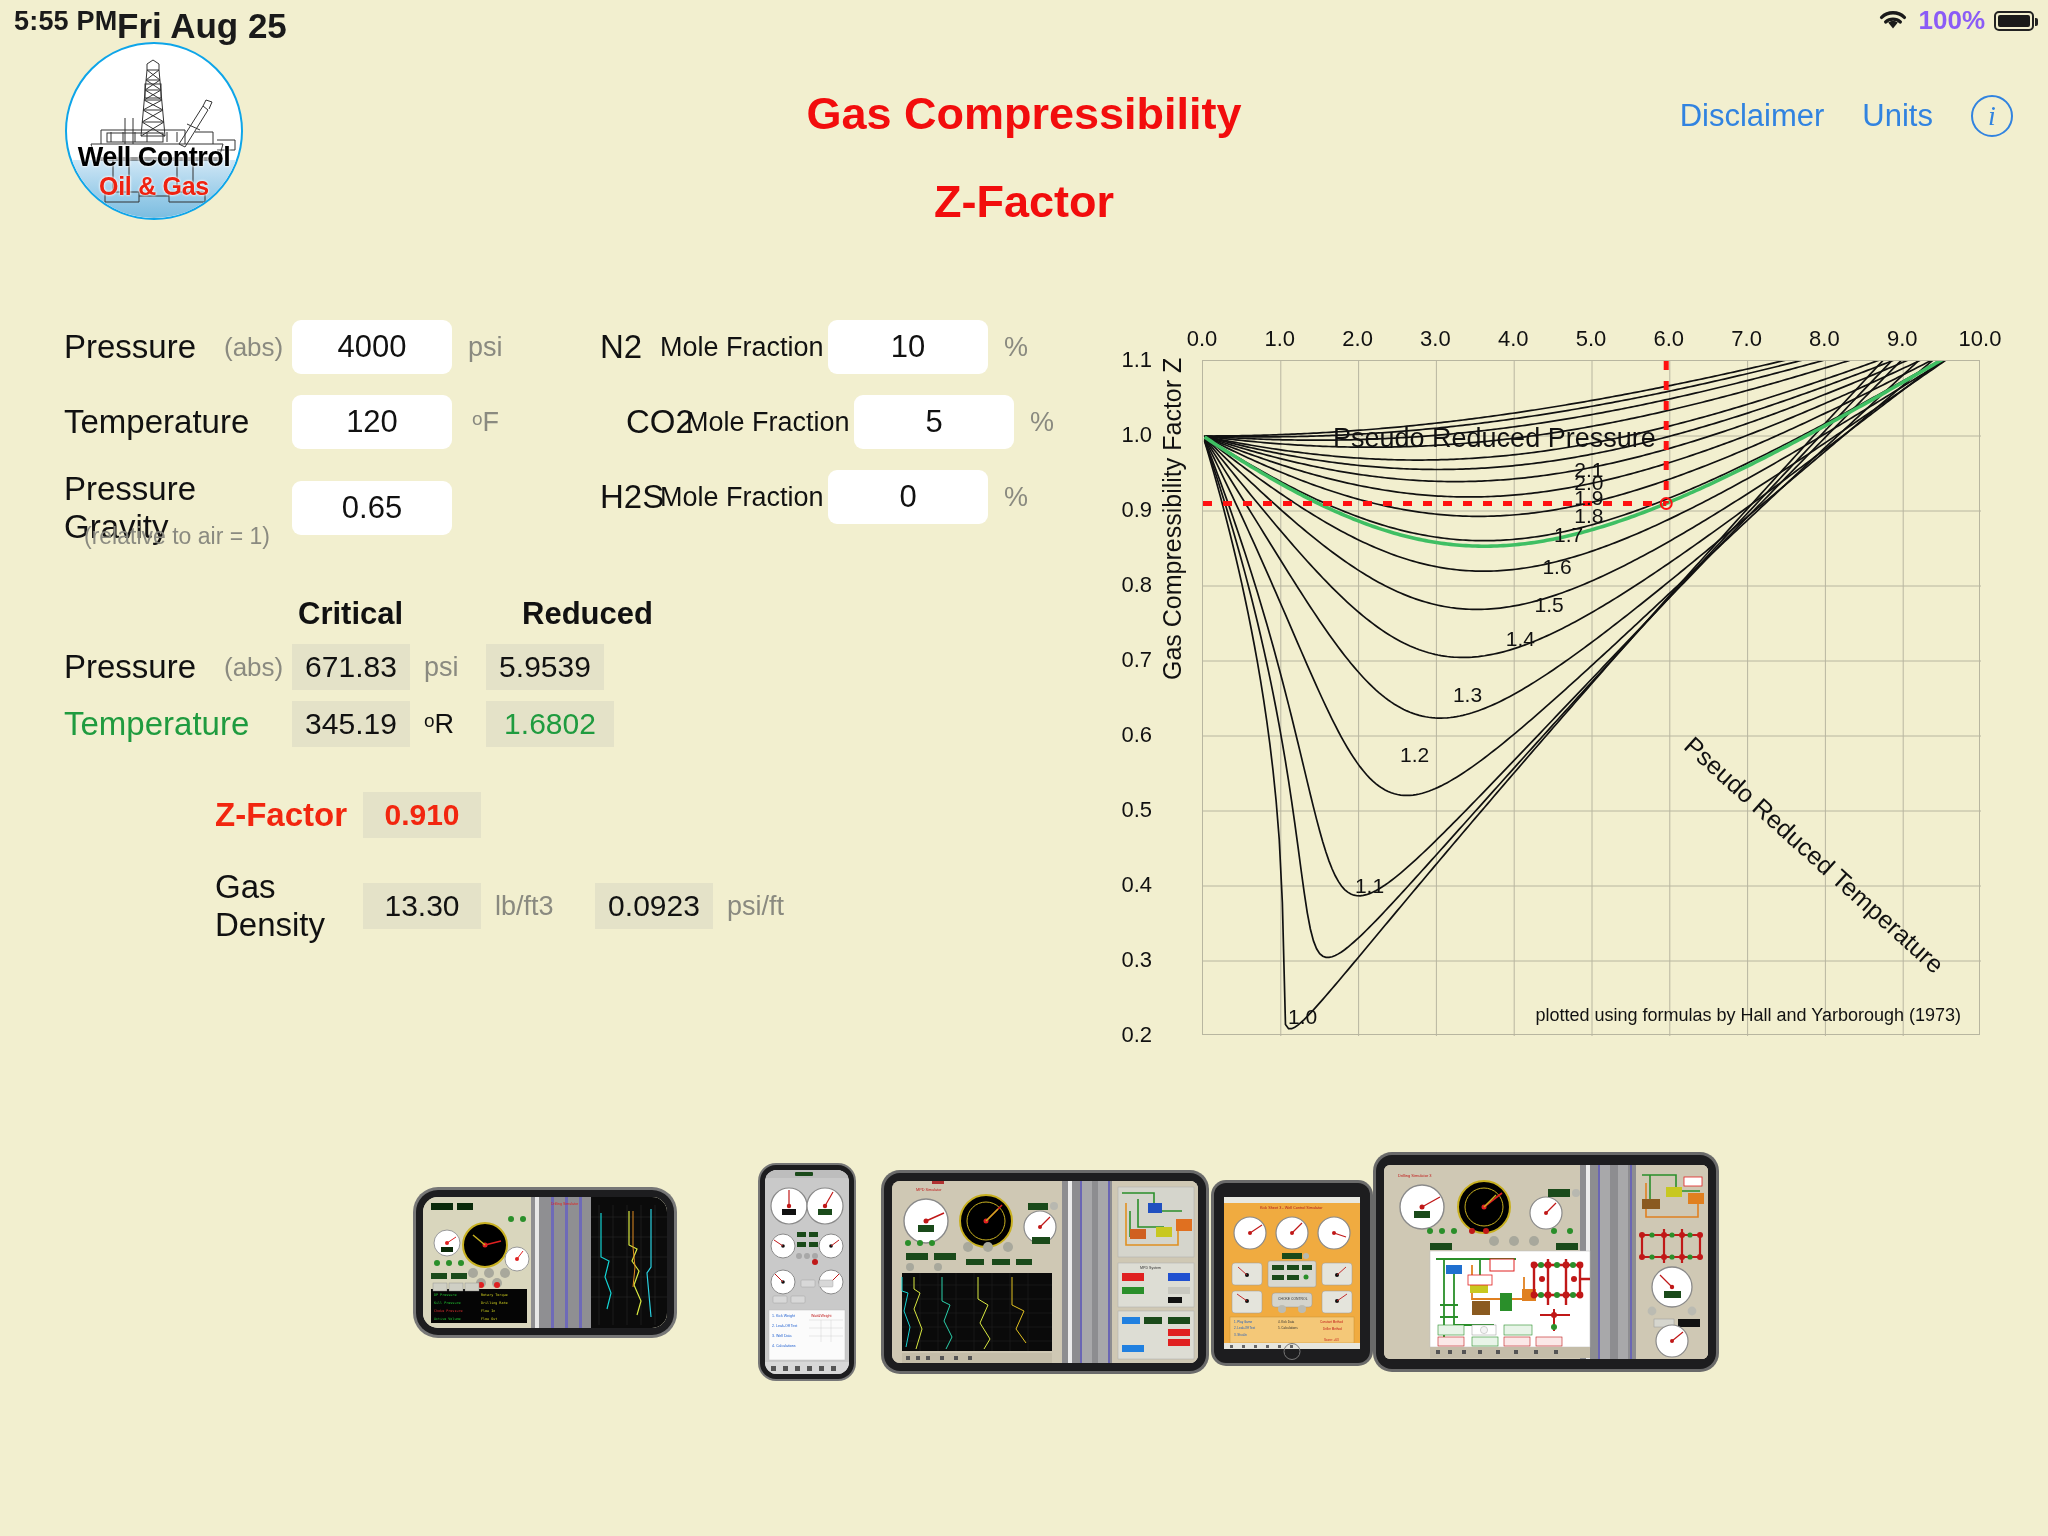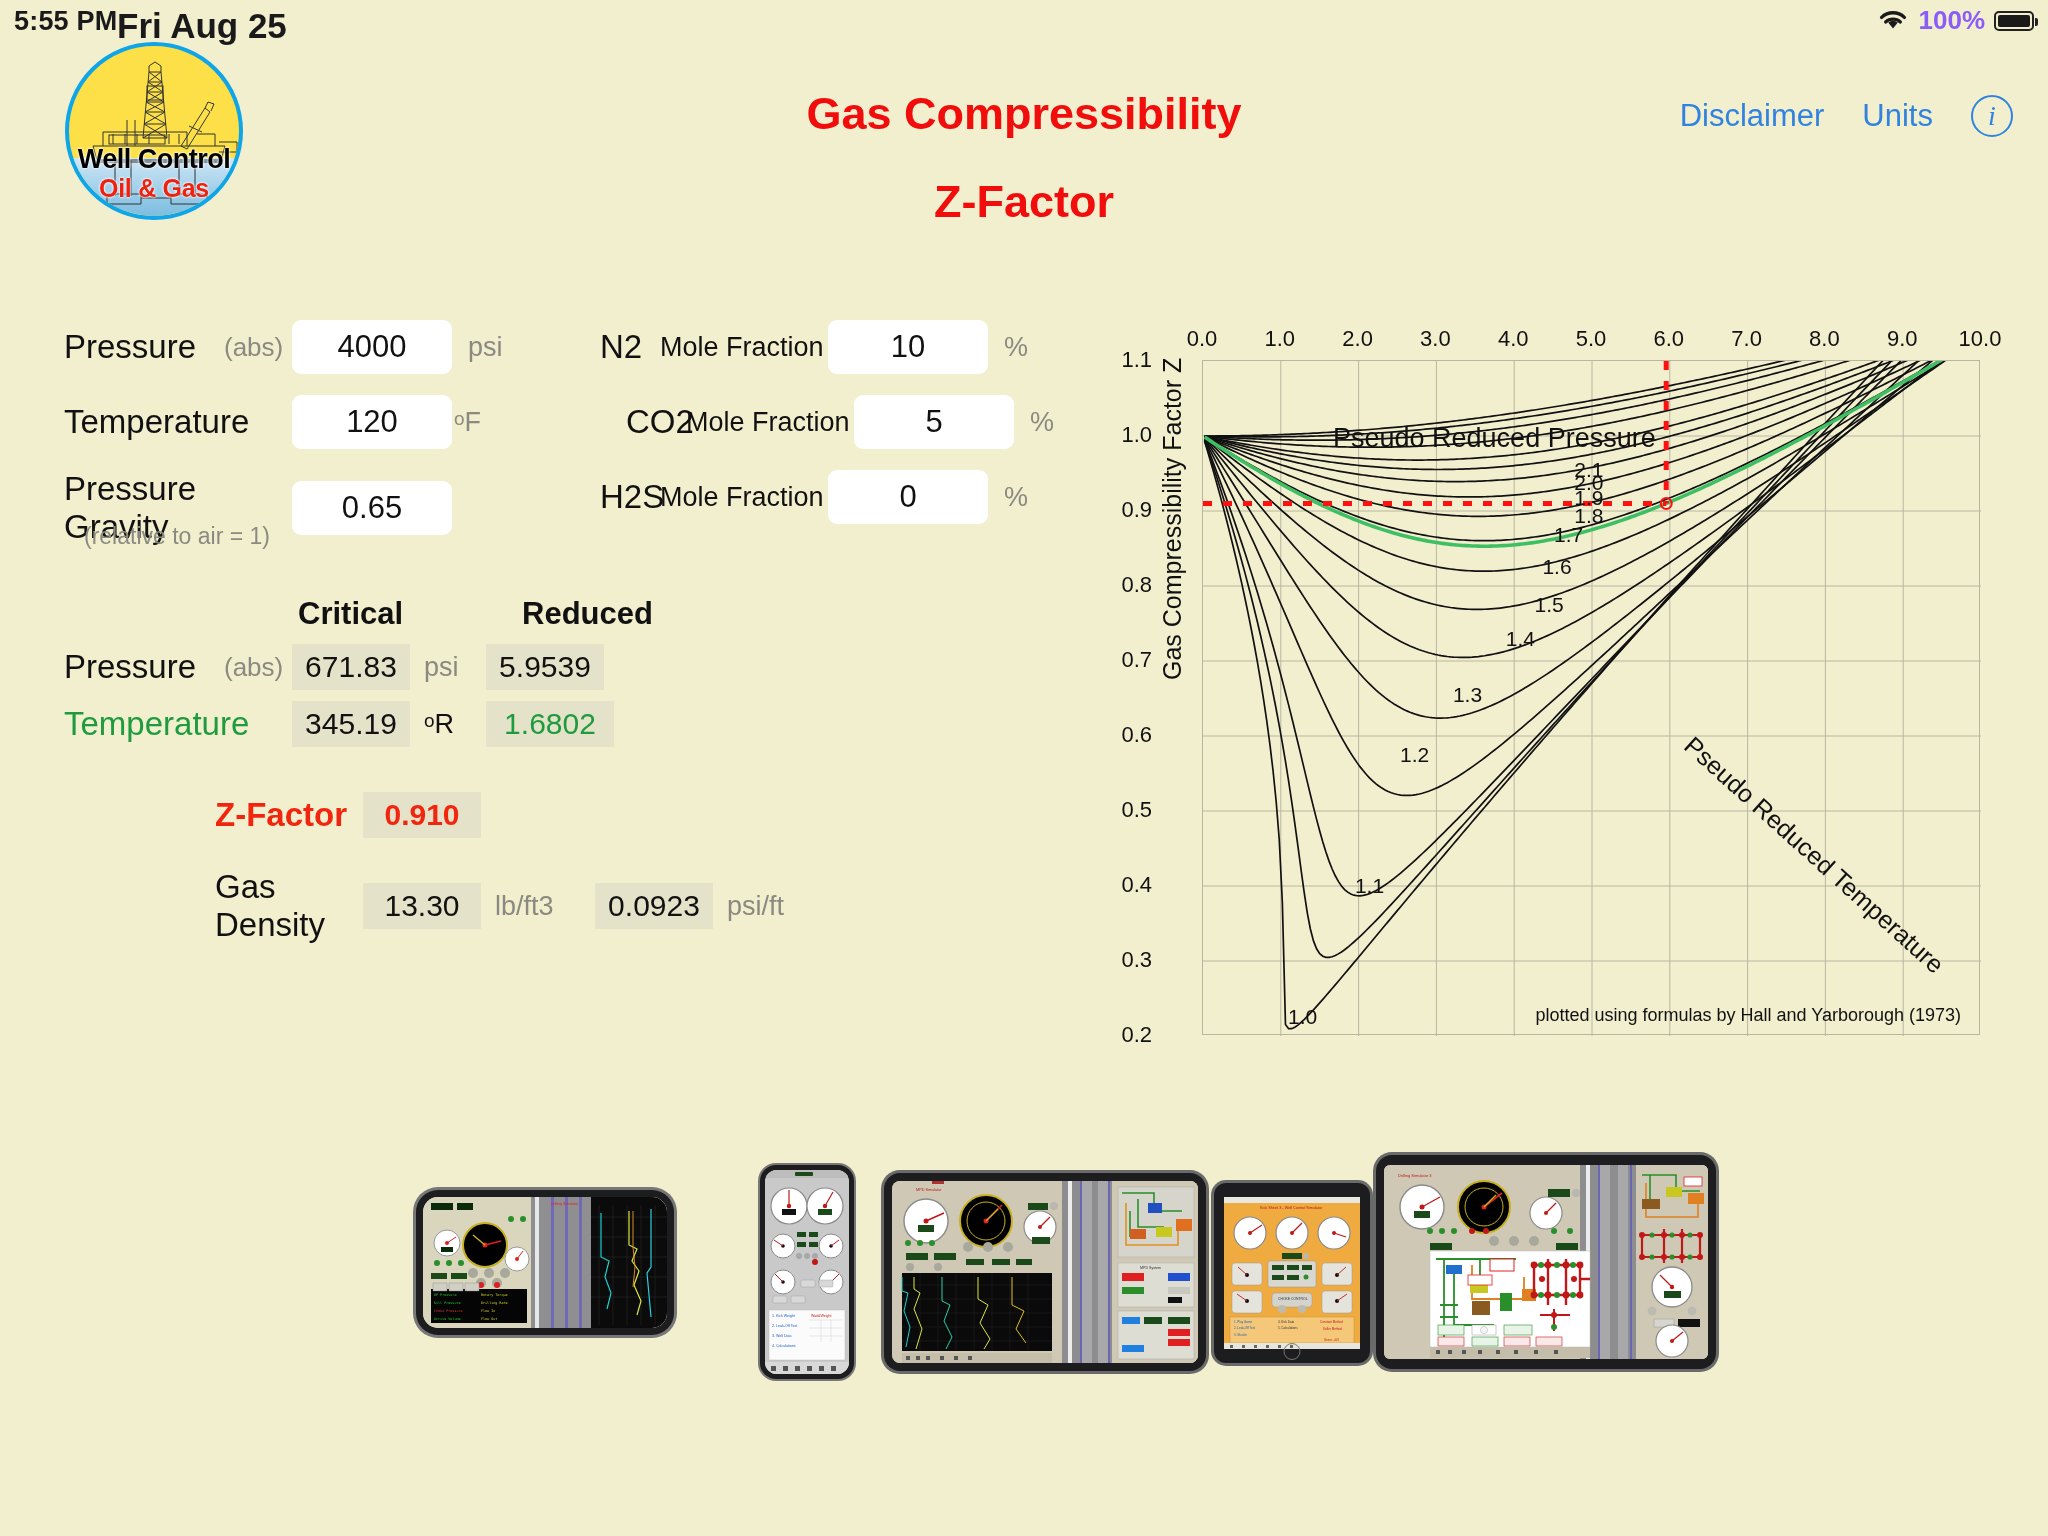--- a/index.html
+++ b/index.html
@@ -16,21 +16,21 @@
   .sb-time { position:absolute; left:14px; top:6px; font-size:27px; font-weight:600; color:#1a1a1a; letter-spacing:.2px;}
   .sb-date { position:absolute; left:117px; top:6px; font-size:35px; font-weight:600; color:#1a1a1a;}
   .sb-right { position:absolute; right:14px; top:5px; display:flex; align-items:center; gap:9px;}
   .sb-batt-pct { font-size:26px; font-weight:600; color:#8b5cf6;}
   .batt { width:40px; height:20px; border:2.5px solid #222; border-radius:5px; position:relative;}
   .batt::after{content:"";position:absolute;right:-6px;top:5px;width:3px;height:8px;background:#222;border-radius:0 2px 2px 0;}
   .batt-fill{position:absolute;left:2px;top:2px;bottom:2px;right:2px;background:#1a1a1a;border-radius:2px;}
 
   
   .logo { position:absolute; left:65px; top:42px; width:178px; height:178px; border-radius:50%;
-          background:#fde047; border:4px solid #0ea5e9; overflow:hidden; }
+          background:#ffffff; border:2px solid #0ea5e9; overflow:hidden; }
   .logo-water{ position:absolute;left:0;right:0;bottom:0;height:58px;
      background:linear-gradient(180deg,#cfe6f5 0%,#9fcfea 55%,#7cbde0 100%); }
   .logo-svg{ position:absolute; left:0; top:0; }
   .logo-t1{ position:absolute; left:0; right:0; top:98px; text-align:center;
      font-size:27px; font-weight:bold; color:#000; letter-spacing:-.5px;
      text-shadow:0 0 2px #fff,0 0 3px #fff;}
   .logo-t2{ position:absolute; left:0; right:0; top:128px; text-align:center;
      font-size:25px; font-weight:bold; color:#ee2211; letter-spacing:-.3px;
      text-shadow:0 0 2px #fff,0 0 3px #fff;}
 
@@ -163,21 +163,21 @@
     <div class="irow" style="left:64px; top:0px;">
       <span class="lbl" style="width:160px;">Pressure</span>
       <span class="lbl-sm" style="width:68px;">(abs)</span>
       <span class="tfield">4000</span>
       <span class="unit" style="margin-left:16px;">psi</span>
     </div>
 
     <div class="irow" style="left:64px; top:75px;">
       <span class="lbl" style="width:228px;">Temperature</span>
       <span class="tfield">120</span>
-      <span style="margin-left:2px;">
+      <span style="margin-left:20px;">
         <span class="sup">o</span><span class="unit">F</span>
       </span>
     </div>
 
     <div class="irow" style="left:64px; top:150px;">
       <span class="lbl" style="width:228px;">Pressure Gravity</span>
       <span class="tfield">0.65</span>
     </div>
     <div class="subnote" style="left:84px; top:203px;">(relative to air = 1)</div>
 

